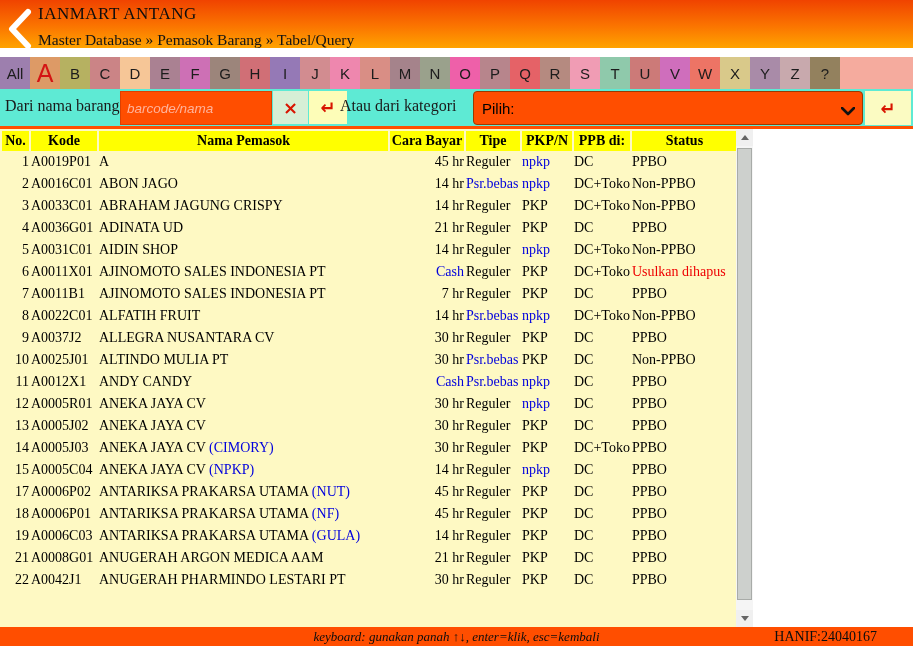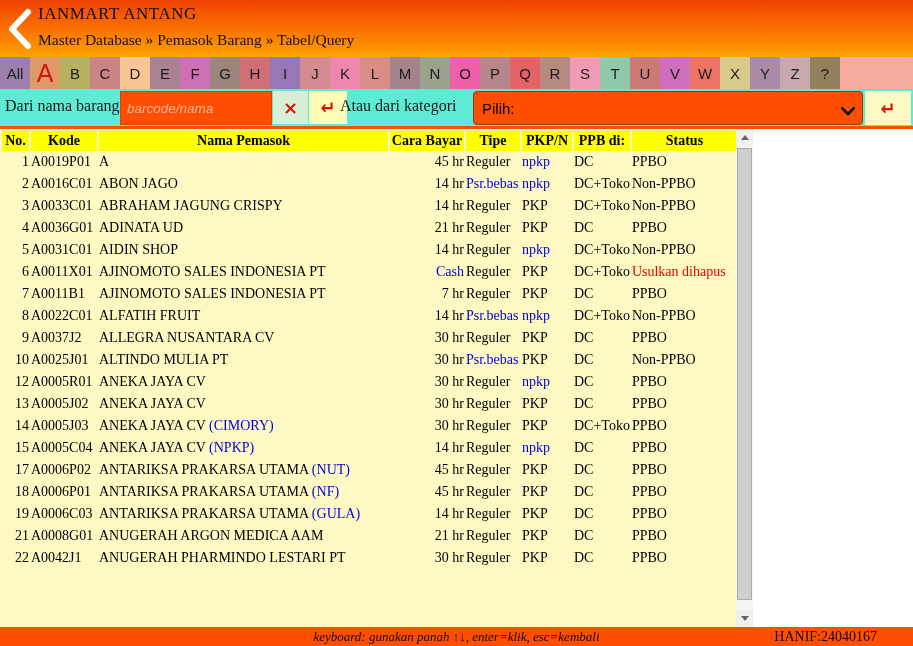--- a/index.html
+++ b/index.html
@@ -2,21 +2,21 @@
 <html><head>
 <meta charset="utf-8">
 <style>
   html,body{margin:0;padding:0;}
   body{
     width:913px;height:646px;position:relative;overflow:hidden;background:#ffffff;
     font-family:"Liberation Serif",serif;color:#000;
   }
   
   .header{
-    position:absolute;top:0;left:0;width:913px;height:57px;
+    position:absolute;top:0;left:0;width:913px;height:48px;
     background:linear-gradient(180deg,#f04300 0%,#fb7500 55%,#ffa300 100%);
   }
   .back-btn{position:absolute;left:5px;top:8px;width:30px;height:42px;cursor:pointer;}
   .app-title{
     position:absolute;left:38px;top:4px;font-size:17px;letter-spacing:.5px;color:#0d0d0d;
   }
   .breadcrumb{
     position:absolute;left:38px;top:31px;font-size:15.5px;color:#141414;
   }
   
@@ -281,20 +281,30 @@
           <td class="al-r">10</td>
           <td class="al-l">A0025J01</td>
           <td class="al-l">ALTINDO MULIA PT</td>
           <td class="al-r">30 hr</td>
           <td class="al-l c-blue">Psr.bebas</td>
           <td class="al-l">PKP</td>
           <td class="al-l">DC</td>
           <td class="al-l">Non-PPBO</td>
         </tr>
         <tr>
+          <td class="al-r">11</td>
+          <td class="al-l">A0012X1</td>
+          <td class="al-l">ANDY CANDY</td>
+          <td class="al-r c-blue">Cash</td>
+          <td class="al-l c-blue">Psr.bebas</td>
+          <td class="al-l c-blue">npkp</td>
+          <td class="al-l">DC</td>
+          <td class="al-l">PPBO</td>
+        </tr>
+        <tr>
           <td class="al-r">12</td>
           <td class="al-l">A0005R01</td>
           <td class="al-l">ANEKA JAYA CV</td>
           <td class="al-r">30 hr</td>
           <td class="al-l">Reguler</td>
           <td class="al-l c-blue">npkp</td>
           <td class="al-l">DC</td>
           <td class="al-l">PPBO</td>
         </tr>
         <tr>

